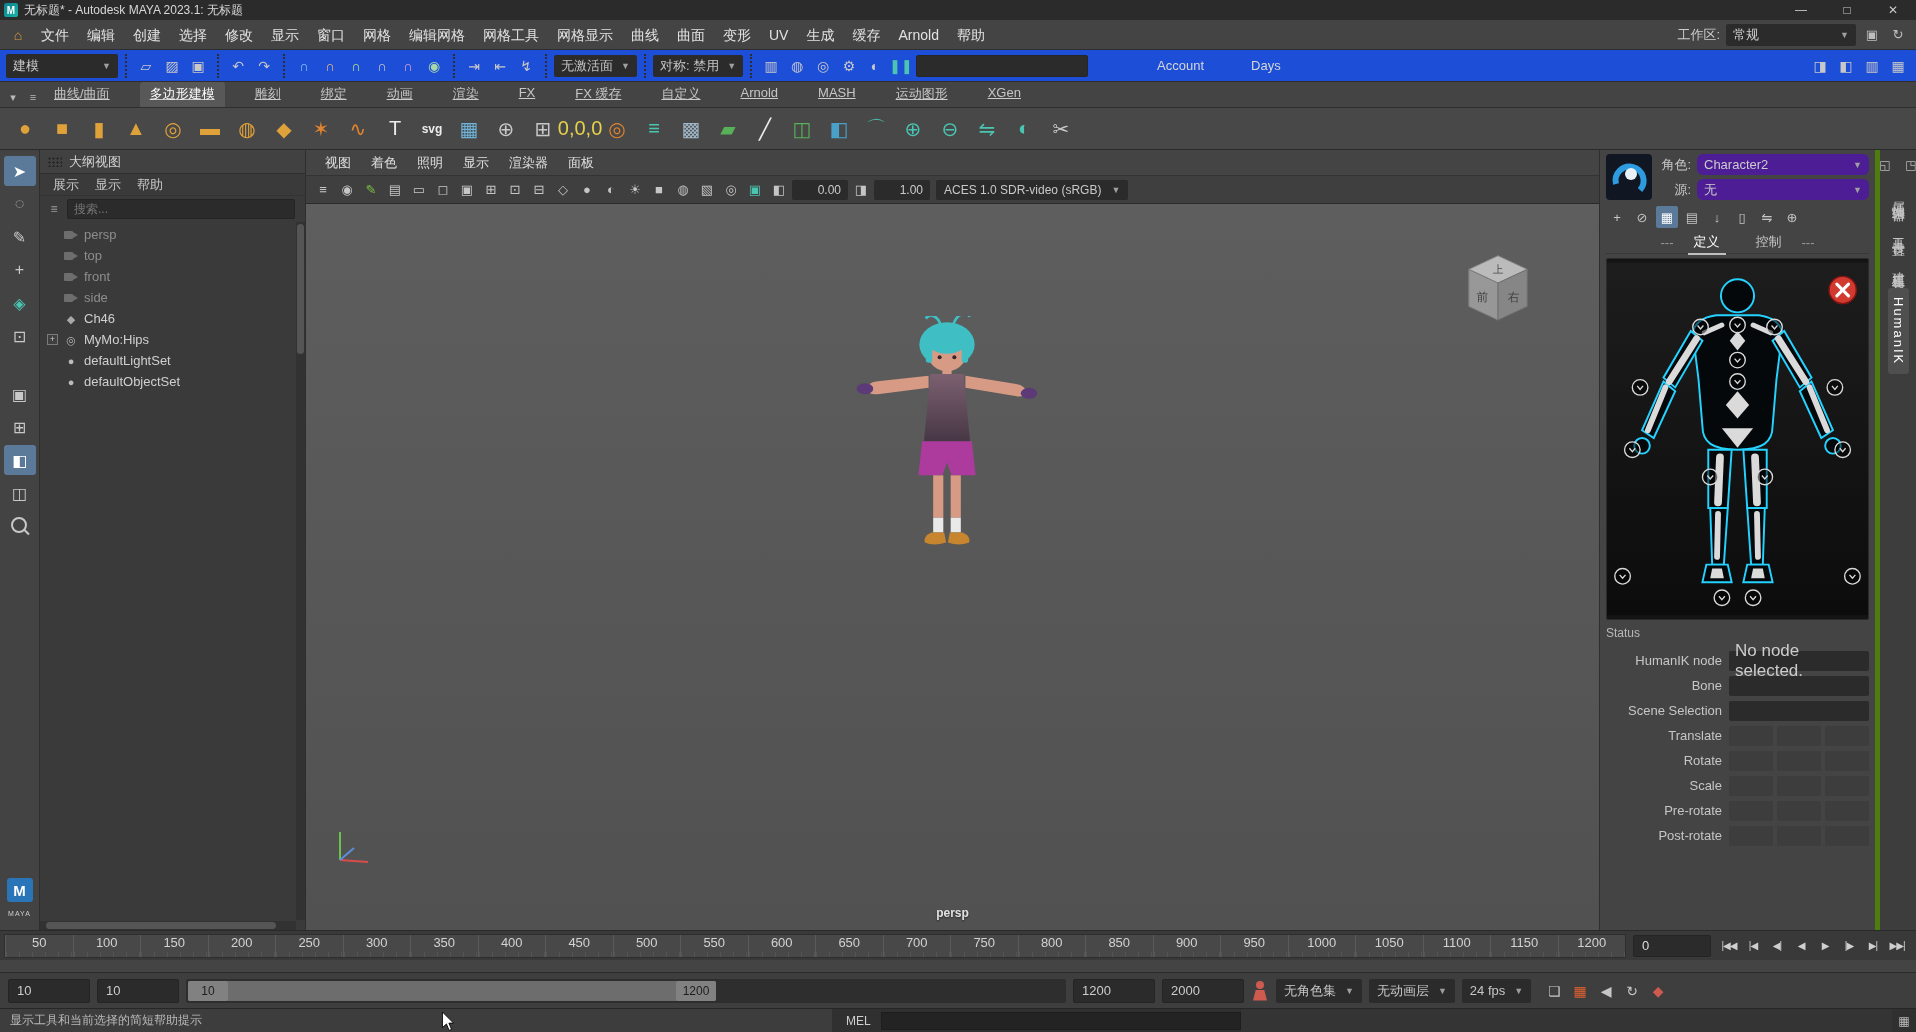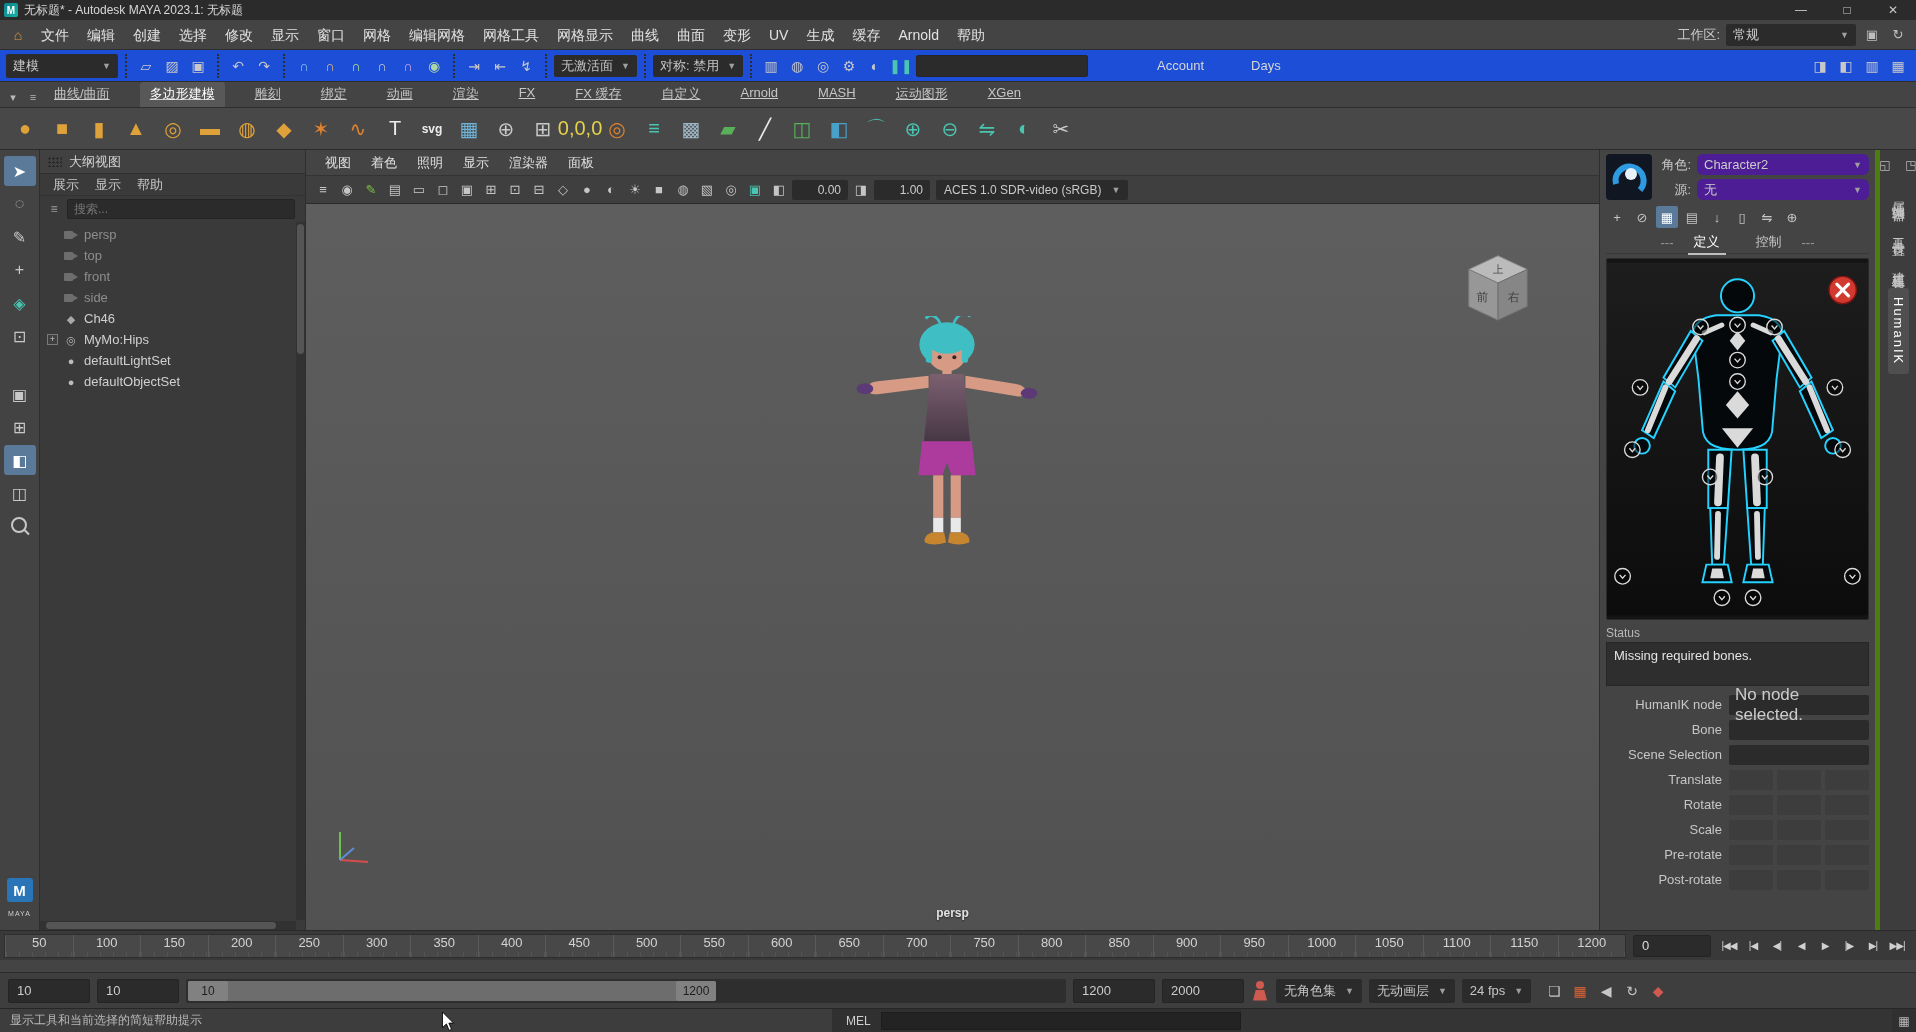--- a/index.html
+++ b/index.html
@@ -579,21 +579,20 @@
 
         <g>
           <circle cx="242" cy="28" r="14" fill="#d23a30" stroke="#7d1512" stroke-width="1.5"></circle>
           <line x1="236" y1="22" x2="248" y2="34" stroke="#fff" stroke-width="3.2" stroke-linecap="round"></line>
           <line x1="248" y1="22" x2="236" y2="34" stroke="#fff" stroke-width="3.2" stroke-linecap="round"></line>
         </g>
       </svg>
     </div>
 
     <div class="cc-status-title">Status</div>
-    <div class="cc-status-box">Missing required bones.</div>
 
     <div class="cc-props">
 
     <div class="prow text">
         <span class="plabel">HumanIK node</span>
         <span class="pval">No node selected.</span>
 
       </div>
         <div class="prow text">
         <span class="plabel">Bone</span>

